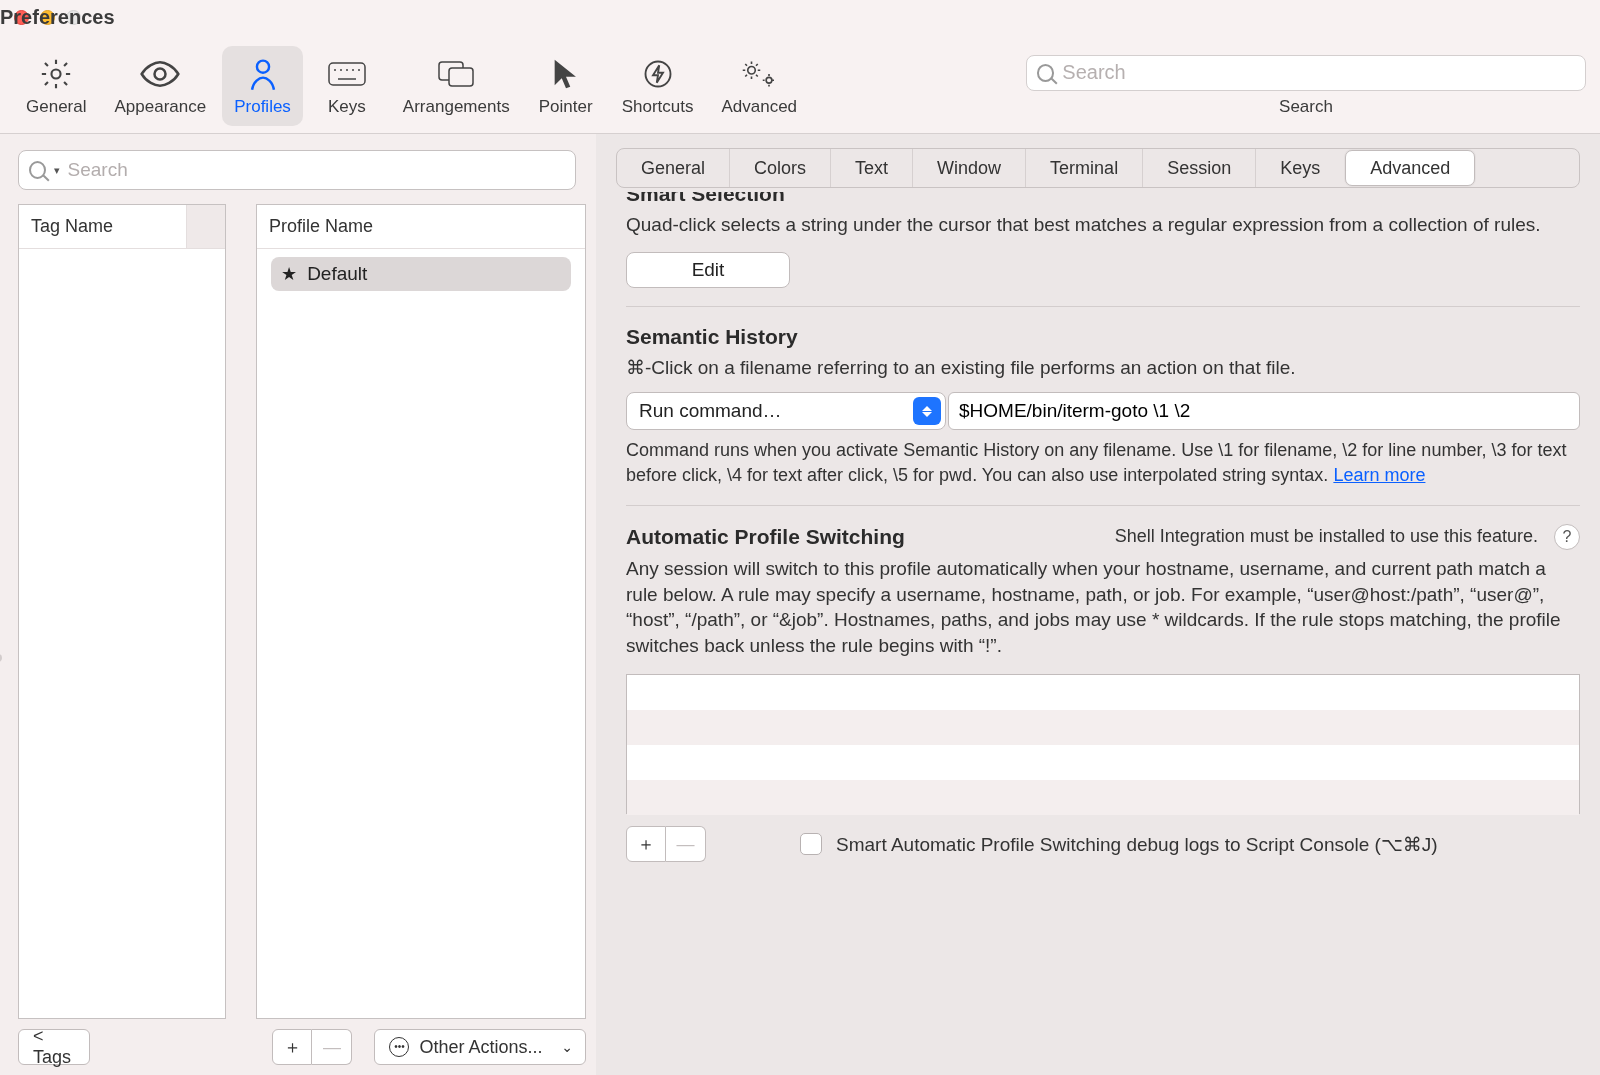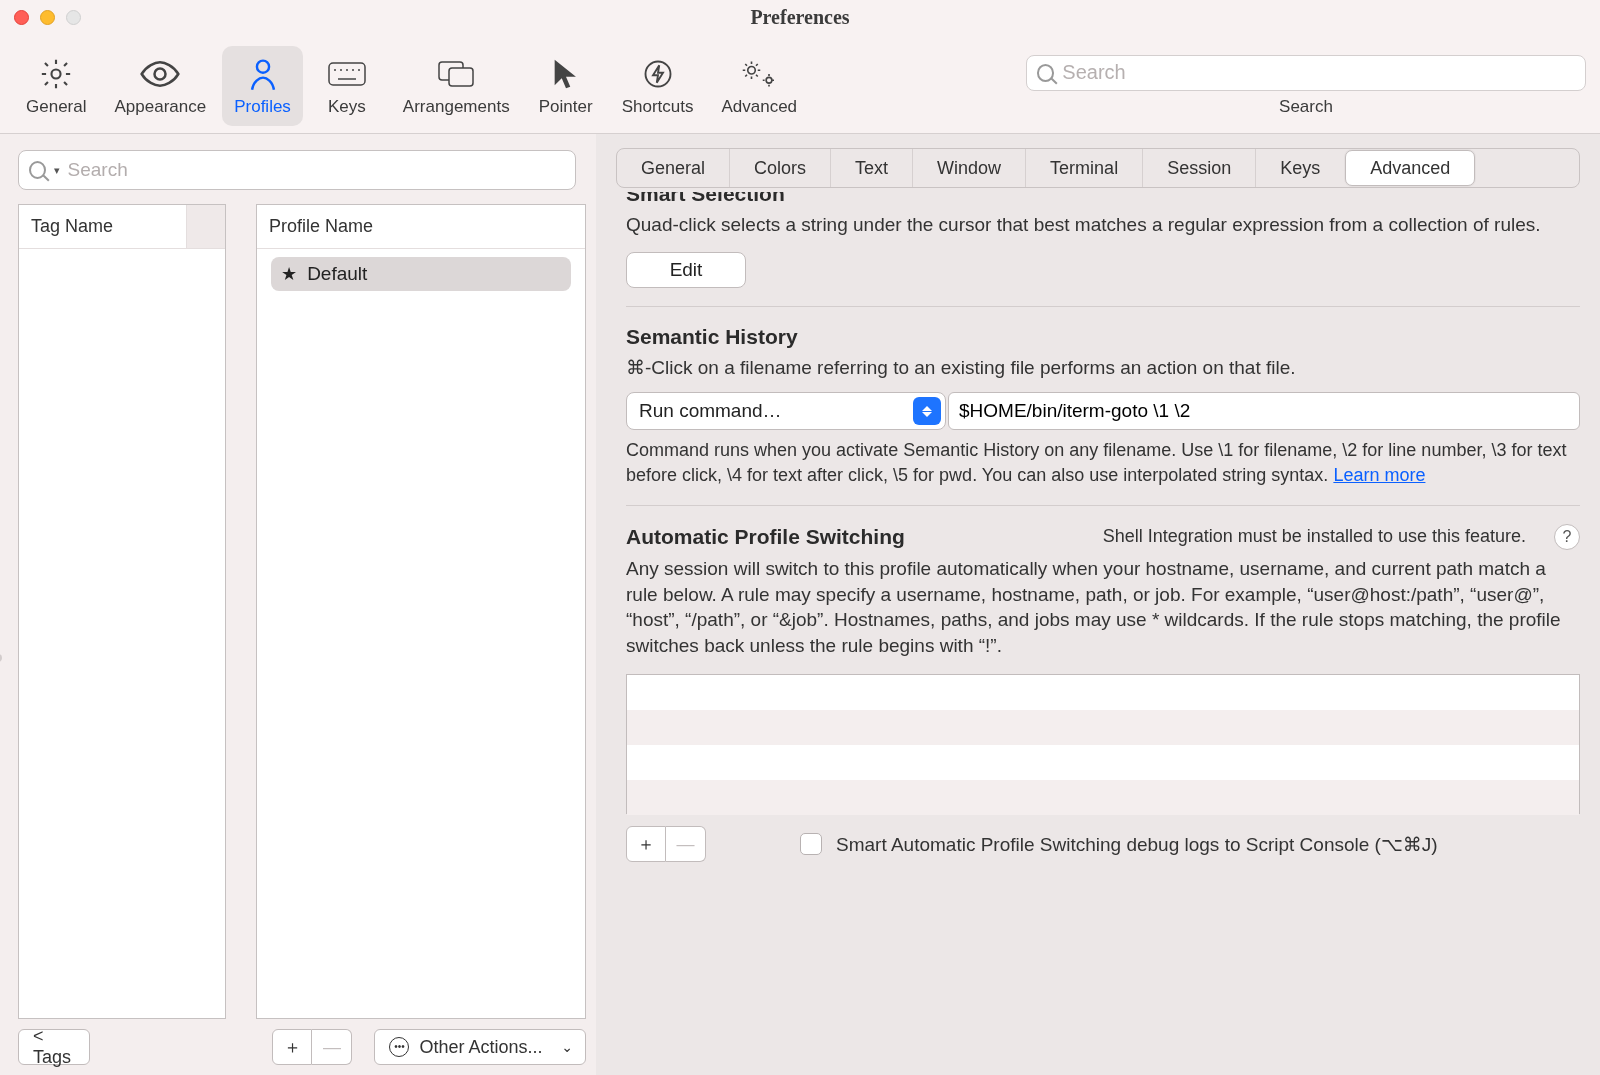--- a/index.html
+++ b/index.html
@@ -21,22 +21,22 @@
     align-items: center;
     padding-left: 14px;
     position: relative;
   }
   .traffic { display: flex; gap: 11px; }
   .traffic span { width: 15px; height: 15px; border-radius: 50%; display:inline-block; }
   .t-close { background:#ff5f57; border:1px solid #e5413a;}
   .t-min   { background:#febc2e; border:1px solid #e1a124;}
   .t-max   { background:#e6e6e6; border:1px solid #d0d0d0;}
   .win-title {
-    position:absolute; left:0; right:0; text-align:center;
-    font-weight:700; font-size:20px; color:#3b3b3b;font-family:Liberation Serif, serif;
+    position:absolute; left:0; right:0; 
+    font-weight:700; font-size:20px; color:#3b3b3b;
   }
 
   
   .toolbar {
     display:flex; align-items:center;
     padding: 4px 14px 0 14px;
     gap: 4px;
     border-bottom: 1px solid #d6d0d0;
     height: 100px;
     background: #f8f2f2;
@@ -173,21 +173,21 @@
   }
   .scroll-area::-webkit-scrollbar{width:14px;}
   .scroll-area::-webkit-scrollbar-thumb{background:#c9c3c3;border-radius:8px;}
   .scroll-area::-webkit-scrollbar-track{background:#f2ecec;}
   .sec-title { font-size:21px; font-weight:700; color:#2b2b2b; }
   .sec-title.cut { margin-top:-10px; }
   .body-text { font-size:19px; color:#333; margin-top:6px; line-height:1.35;}
   .small-text{ font-size:18px; color:#333; margin-top:8px; line-height:1.35;}
   .hr { height:1px; background:#d3cdcd; margin:18px 0;}
   .edit-btn {
-    margin-top:14px; width:120px; height:36px;
+    margin-top:14px; width:164px; height:36px;
     background:#fff; border:1px solid #c2bcbc; border-radius:8px;
     display:flex; align-items:center; justify-content:center;
     font-size:19px;
   }
   .row-controls { display:flex; gap:2px; margin-top:12px; align-items:center;}
   .dropdown {
     width:320px; height:38px; background:#fff; border:1px solid #c2bcbc; border-radius:8px;
     display:flex; align-items:center; padding:0 12px; position:relative; font-size:19px;
   }
   .dropdown .dd-caret{
@@ -414,21 +414,21 @@
         <input class="text-input" type="text" value="$HOME/bin/iterm-goto \1 \2" style="">
       </div>
       <div class="small-text">
         <span>Command runs when you activate Semantic History on any filename. Use \1 for filename, \2 for line number, \3 for text before click, \4 for text after click, \5 for pwd. You can also use interpolated string syntax. </span><a href="#" class="link">Learn more</a>
       </div>
 
       <div class="hr"></div>
 
       <div class="aps-header">
         <div class="sec-title">Automatic Profile Switching</div>
-        <div style="display:flex;align-items:center;gap:28px;">
+        <div style="display:flex;align-items:center;gap:16px;">
           <div class="aps-warning">Shell Integration must be installed to use this feature.</div>
           <div class="help-badge">?</div>
         </div>
       </div>
       <div class="body-text">Any session will switch to this profile automatically when your hostname, username, and current path match a rule below. A rule may specify a username, hostname, path, or job. For example, “user@host:/path”, “user@”, “host”, “/path”, or “&amp;job”. Hostnames, paths, and jobs may use * wildcards. If the rule stops matching, the profile switches back unless the rule begins with “!”.</div>
 
       <div class="rules-box">
         <div class="stripe"></div>
           <div class="stripe alt"></div>
           <div class="stripe"></div>

